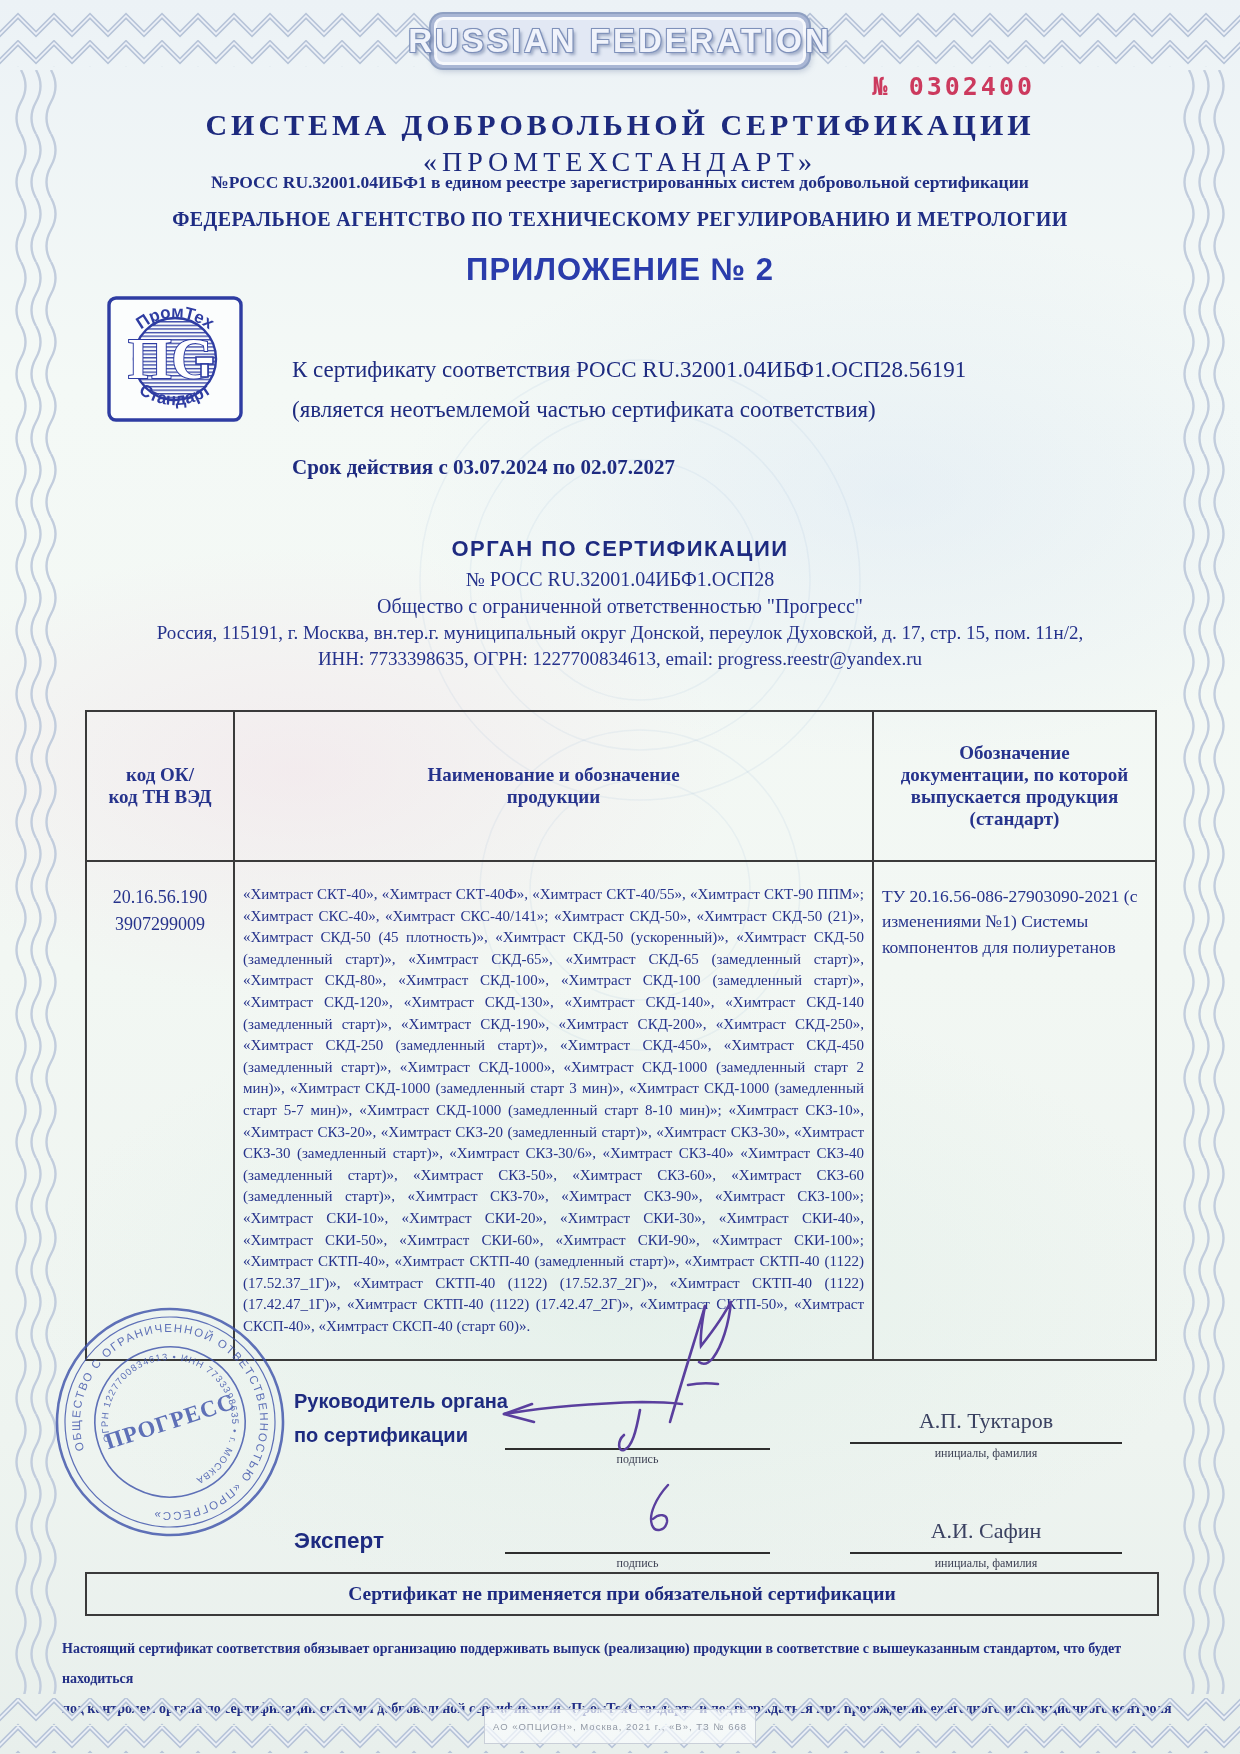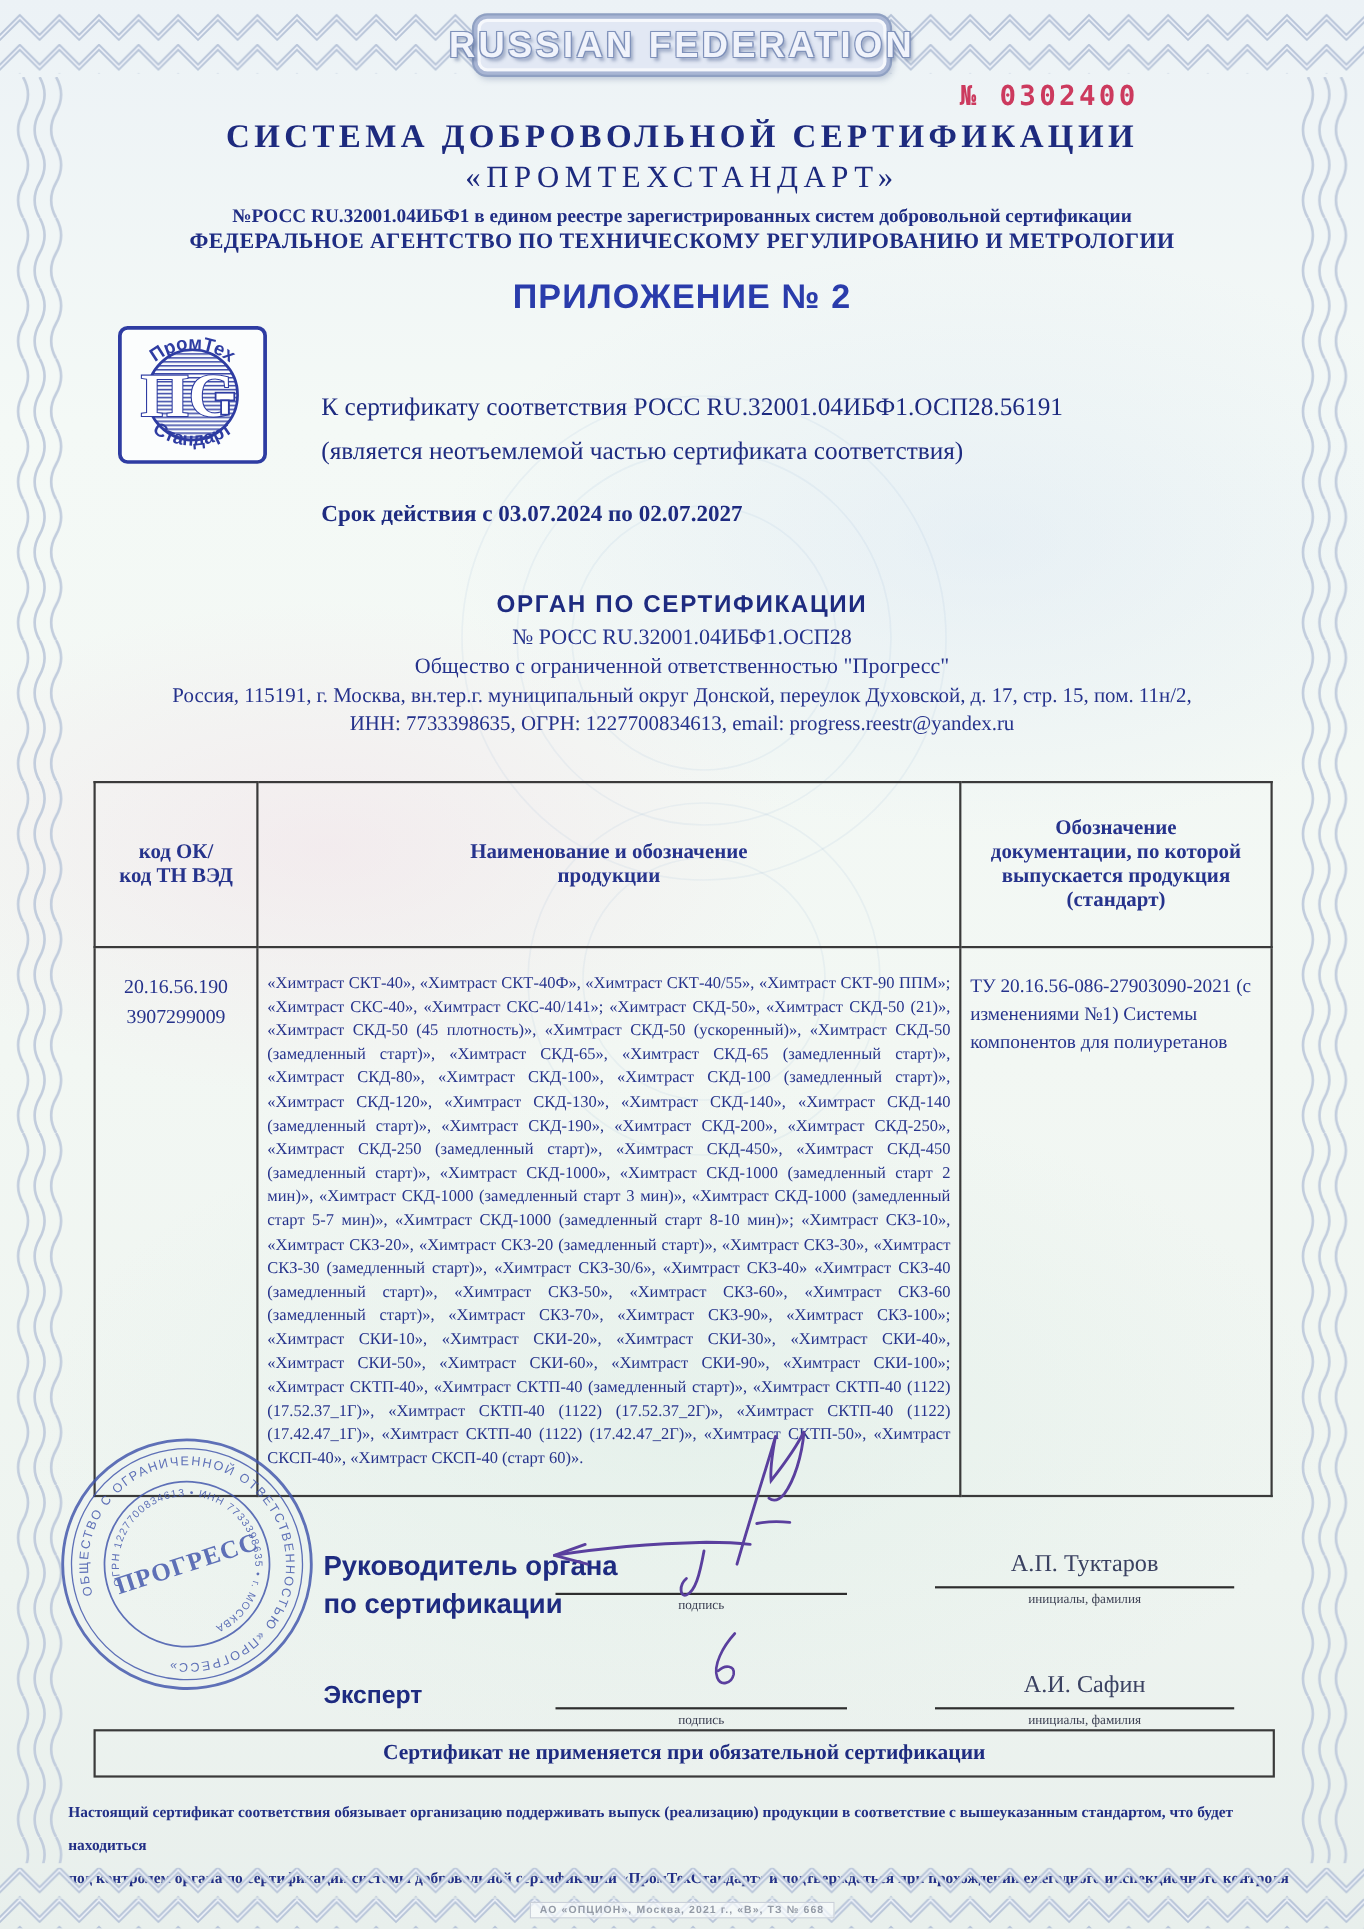--- a/index.html
+++ b/index.html
@@ -36,21 +36,21 @@
     text-shadow:1px 1px 0 #7f91ba,-1px -1px 0 #7f91ba,1px -1px 0 #7f91ba,-1px 1px 0 #7f91ba,0 0 2px #7f91ba,3px 3px 3px rgba(80,100,145,.45);
     white-space:nowrap;
   }
   .cert-no{
     position:absolute;z-index:3;top:72px;right:205px;
     font-family:"DejaVu Sans Mono",monospace;
     font-size:25px;font-weight:bold;letter-spacing:3px;color:#cc3a5e;
   }
   .title1{position:absolute;top:108px;font-size:30px;font-weight:bold;letter-spacing:4px;color:#1d2a7e;}
   .title2{position:absolute;top:146px;font-size:28px;font-weight:normal;letter-spacing:5px;color:#1d2a7e;}
-  .registry{position:absolute;top:186px;font-size:17.5px;font-weight:bold;color:#1f2d84;}
+  .registry{position:absolute;top:172px;font-size:17.5px;font-weight:bold;color:#1f2d84;}
   .agency{position:absolute;top:208px;font-size:20px;font-weight:bold;letter-spacing:0.4px;color:#1f2d84;}
   .annex{position:absolute;top:252px;font-size:31px;font-weight:bold;letter-spacing:1px;color:#2a3cab;}
 
   .logo{position:absolute;top:295px;left:106px;width:138px;height:128px;}
 
   .tocert{position:absolute;top:350px;left:292px;width:790px;font-size:23px;line-height:40px;color:#1e2b80;}
   .validity{position:absolute;top:455px;left:292px;font-size:21px;color:#1e2b80;font-weight:bold;}
 
   .organ-heading{position:absolute;top:536px;font-size:22px;font-weight:bold;letter-spacing:1.5px;color:#1e2b80;}
   .organ-number{position:absolute;top:568px;font-size:20px;}
@@ -68,21 +68,21 @@
     padding:22px 8px;
     color:#26338c;
   }
   table.products th{font-size:19px;font-weight:bold;text-align:center;vertical-align:middle;height:104px;}
   td.codes{font-size:18px;text-align:center;vertical-align:top;padding-top:10px;line-height:1.5;}
   td.plist{font-size:15px;text-align:justify;vertical-align:top;line-height:21.6px;height:450px;padding:4px 7px;}
   td.standard{font-size:17.5px;vertical-align:top;line-height:1.45;padding-top:8px;}
 
   .stamp{position:absolute;z-index:2;top:1300px;left:48px;width:244px;height:244px;transform:rotate(-18deg);opacity:.82;}
 
-  .role1{position:absolute;top:1384px;left:294px;width:290px;font-size:25px;font-weight:bold;color:#1e2b80;line-height:34px;margin-top:23px;}
+  .role1{position:absolute;top:1384px;left:294px;width:290px;font-size:20px;font-weight:bold;color:#1e2b80;line-height:34px;}
   .role2{position:absolute;top:1528px;left:294px;font-size:22.5px;font-weight:bold;color:#1e2b80;}
   .sig1{position:absolute;z-index:3;top:1292px;left:492px;width:300px;height:165px;}
   .sig2{position:absolute;z-index:3;top:1478px;left:628px;width:60px;height:72px;}
   .sigline{position:absolute;z-index:2;border-top:2px solid #2e2e2e;height:0;}
   .sl1{top:1448px;left:505px;width:265px;}
   .nl1{top:1442px;left:850px;width:272px;}
   .sl2{top:1552px;left:505px;width:265px;}
   .nl2{top:1552px;left:850px;width:272px;}
   .under-label{position:absolute;font-size:12px;color:#3b3f52;text-align:center;}
   .ul-s1{top:1452px;left:505px;width:265px;}
@@ -101,23 +101,22 @@
   }
   .fine-print{
     position:absolute;top:1634px;left:62px;width:1116px;
     font-size:14px;font-weight:bold;color:#222f86;
     text-align:left;line-height:30px;
   }
   .print-house{
     position:absolute;z-index:3;bottom:10px;left:50%;transform:translateX(-50%);
     font-family:"Liberation Sans","DejaVu Sans",sans-serif;
     font-size:9.5px;letter-spacing:1px;color:#939aa6;
-    background:rgba(250,252,253,.7);padding:1px 8px;border:1px solid #c9cfd8;
+    background:rgba(250,252,253,.7);padding:11px 8px;border:1px solid #c9cfd8;
     white-space:nowrap;
-    font-weight:bold;
   }
 </style>
 </head>
 <body>
 
 <div class="page">
 
   <svg class="deco" style="top:12px;left:0;" width="1240" height="56" viewBox="0 0 1240 56">
     <defs>
       <pattern id="zz" width="36" height="27" patternUnits="userSpaceOnUse">

